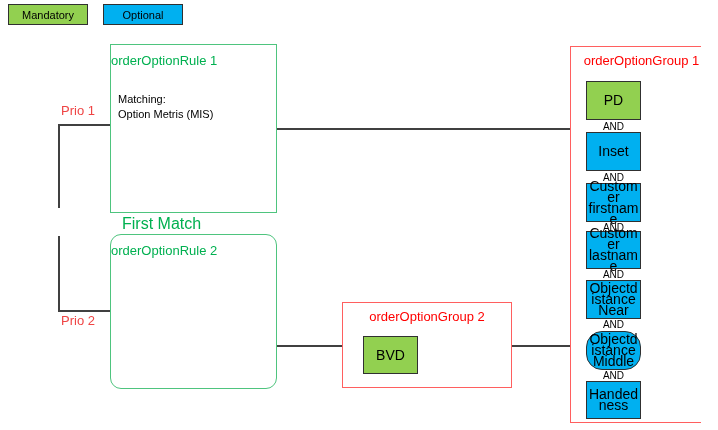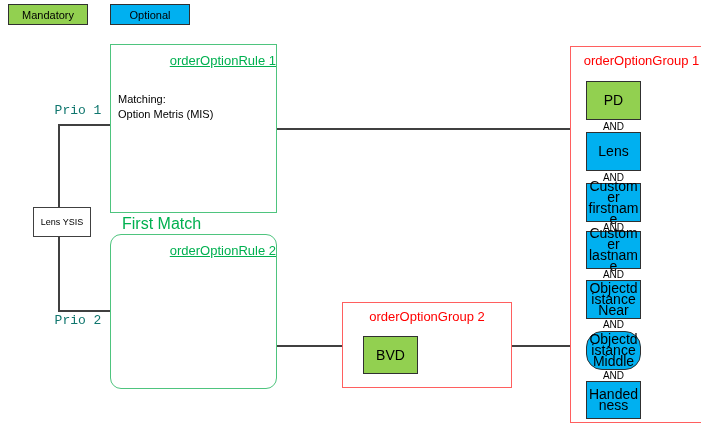--- a/index.html
+++ b/index.html
@@ -13,35 +13,35 @@
     --node-border:#303030;
   }
   *{margin:0;padding:0;box-sizing:border-box;}
   html,body{background:#ffffff;}
   body{font-family:"Liberation Sans", sans-serif;color:#000;}
   .canvas{position:relative;width:701px;height:430px;background:#ffffff;overflow:hidden;}
 
   .legend-box{position:absolute;display:flex;align-items:center;justify-content:center;
     font-size:11px;border:1.5px solid var(--node-border);height:21px;width:80px;top:4px;}
   .legend-mandatory{left:8px;background:var(--mandatory-fill);}
-  .legend-optional{left:110px;background:var(--optional-fill);}
+  .legend-optional{left:103px;background:var(--optional-fill);}
 
   .line{position:absolute;background:var(--connector);}
 
-  .plain-label{position:absolute;font-size:13px;color:#0f766e;text-align:center;width:56px;font-family:Liberation Mono, monospace;}
+  .plain-label{position:absolute;font-size:13px;color:#ef4444;text-align:center;width:56px;}
 
   .lens-box{position:absolute;left:33px;top:207px;width:58px;height:30px;background:#fff;
     border:1.5px solid var(--connector);display:flex;align-items:center;justify-content:center;
     font-size:9px;}
 
   .rule-box{position:absolute;background:#fff;border:1.5px solid var(--rule-border);}
   .rule1{left:110px;top:44px;width:167px;height:169px;}
   .rule2{left:110px;top:234px;width:167px;height:155px;border-radius:11px;}
-  .rule-title{position:absolute;top:8px;left:0;width:100%;text-align:right;
-    font-size:13px;color:var(--rule-title);text-decoration:underline;}
+  .rule-title{position:absolute;top:8px;left:0;width:100%;text-align:left;
+    font-size:13px;color:var(--rule-title);}
   .rule-body{position:absolute;top:47px;left:7px;font-size:11px;line-height:15px;color:#000;}
 
   .first-match{position:absolute;left:122px;top:215px;font-size:16px;color:var(--rule-title);}
 
   .group-box{position:absolute;background:#fff;border:1.5px solid var(--group-border);}
   .group1{left:570px;top:46px;width:143px;height:377px;}
   .group2{left:342px;top:302px;width:170px;height:86px;}
   .group-title{position:absolute;top:6px;left:0;width:100%;text-align:center;
     font-size:13px;color:var(--group-title);white-space:nowrap;}
 
@@ -69,23 +69,20 @@
   <div class="plain-label" style="left:50px;top:313px;">Prio 2</div>
 
   <div class="line" style="left:58px;top:124px;width:53px;height:2px;"></div>
   <div class="line" style="left:58px;top:124px;width:2px;height:84px;"></div>
   <div class="line" style="left:58px;top:236px;width:2px;height:76px;"></div>
   <div class="line" style="left:58px;top:310px;width:53px;height:2px;"></div>
   <div class="line" style="left:277px;top:128px;width:294px;height:2px;"></div>
   <div class="line" style="left:277px;top:345px;width:66px;height:2px;"></div>
   <div class="line" style="left:511px;top:345px;width:60px;height:2px;"></div>
 
-  <div class="lens-box">
-    <span>Lens YSIS</span>
-  </div>
 
   <div class="rule-box rule1">
     <div class="rule-title">orderOptionRule 1</div>
     <div class="rule-body">
       <div>Matching:</div>
       <div>Option Metris (MIS)</div>
     </div>
   </div>
 
   <div class="first-match">First Match</div>
@@ -97,21 +94,21 @@
   <div class="group-box group2">
     <div class="group-title">orderOptionGroup 2</div>
     <div class="node mandatory bvd-node">BVD</div>
   </div>
 
   <div class="group-box group1">
     <div class="group-title">orderOptionGroup 1</div>
 
     <div class="node mandatory g1-node" style="top:34px;">PD</div>
     <div class="and-label" style="top:74px;">AND</div>
-    <div class="node optional g1-node" style="top:85px;">Lens</div>
+    <div class="node optional g1-node" style="top:85px;">Inset</div>
     <div class="and-label" style="top:125px;">AND</div>
     <div class="node optional g1-node" style="top:136px;">Customer firstname</div>
     <div class="and-label" style="top:175px;">AND</div>
     <div class="node optional g1-node" style="top:184px;height:38px;">Customer lastname</div>
     <div class="and-label" style="top:222px;">AND</div>
     <div class="node optional g1-node" style="top:233px;">Objectdistance Near</div>
     <div class="and-label" style="top:272px;">AND</div>
     <div class="node optional g1-node" style="top:284px;border-radius:16px;">Objectdistance Middle</div>
     <div class="and-label" style="top:323px;">AND</div>
     <div class="node optional g1-node" style="top:334px;height:38px;">Handedness</div>

